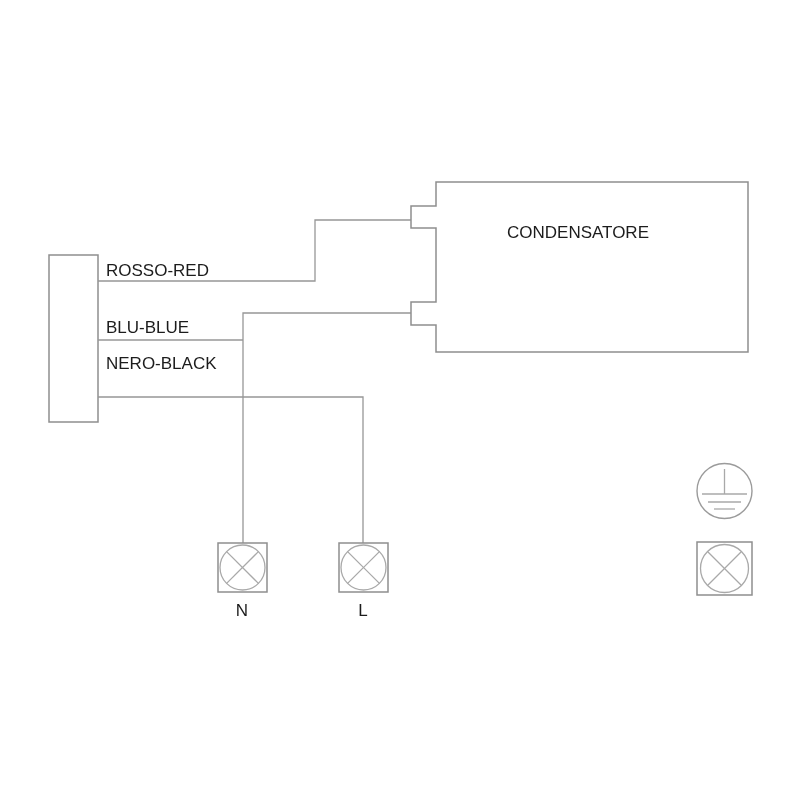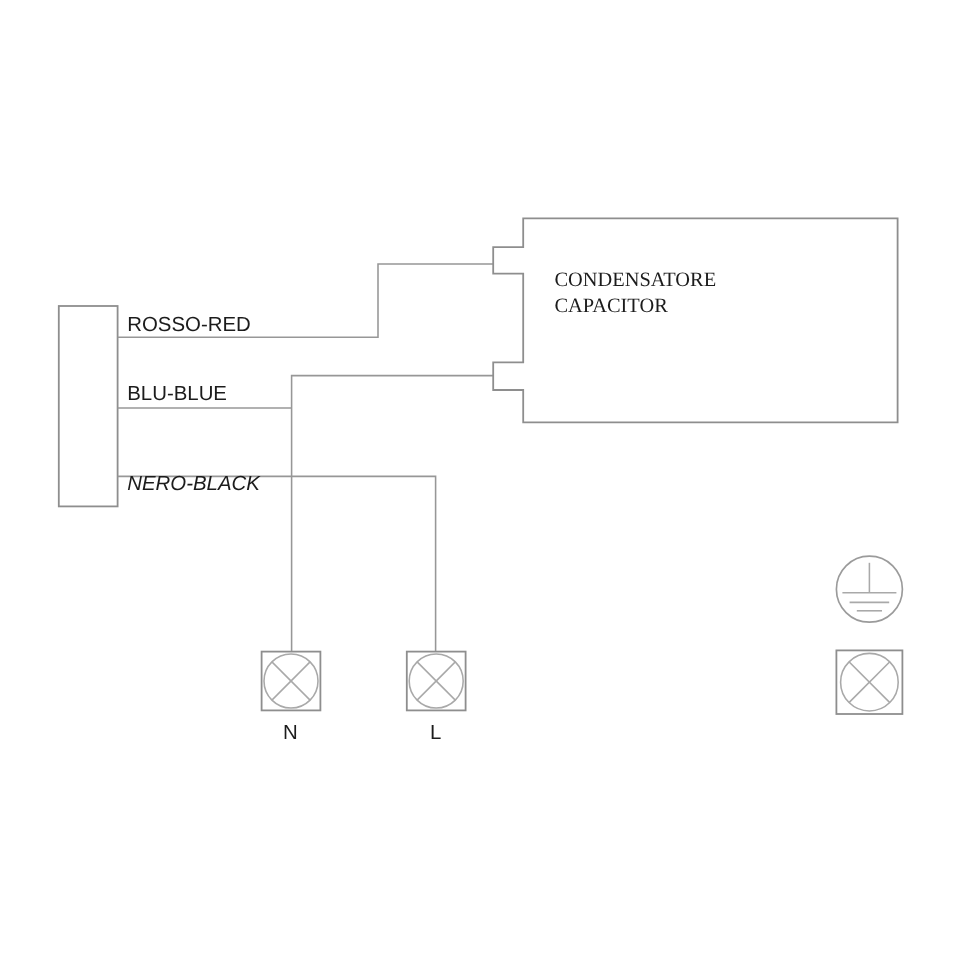--- a/index.html
+++ b/index.html
@@ -45,24 +45,23 @@
   .label {
     position: absolute;
     font-size: 17px;
     line-height: 19px;
     color: #1c1c1c;
     white-space: nowrap;
     text-align: center;
   }
   .cap-label {
     width: 232px;
-    text-align: left;
+    text-align: center;
     line-height: 22px;
     white-space: normal;
-    font-family: Liberation Serif, serif;
   }
   .term-label {
     width: 24px;
     text-align: center;
   }
 </style>
 </head>
 <body>
 
 <div class="canvas">
@@ -118,24 +117,23 @@
       <line class="sym-inner" x1="707.5" y1="551.5" x2="741.5" y2="585.5"></line>
       <line class="sym-inner" x1="741.5" y1="551.5" x2="707.5" y2="585.5"></line>
     </g>
 
   </svg>
 
   <div class="label" style="left:106px; top:261px;">ROSSO-RED</div>
 
   <div class="label" style="left:106px; top:318px;">BLU-BLUE</div>
 
-  <div class="label" style="left:106px; top:393px;font-style:italic;">NERO-BLACK</div>
+  <div class="label" style="left:106px; top:354px;">NERO-BLACK</div>
 
   <div class="label cap-label" style="left:462px; top:222px;">
     <div>CONDENSATORE</div>
-    <div>CAPACITOR</div>
   </div>
 
   <div class="label term-label" style="left:230px; top:601px;">N</div>
 
   <div class="label term-label" style="left:351px; top:601px;">L</div>
 
 </div>
 
 </body></html>

